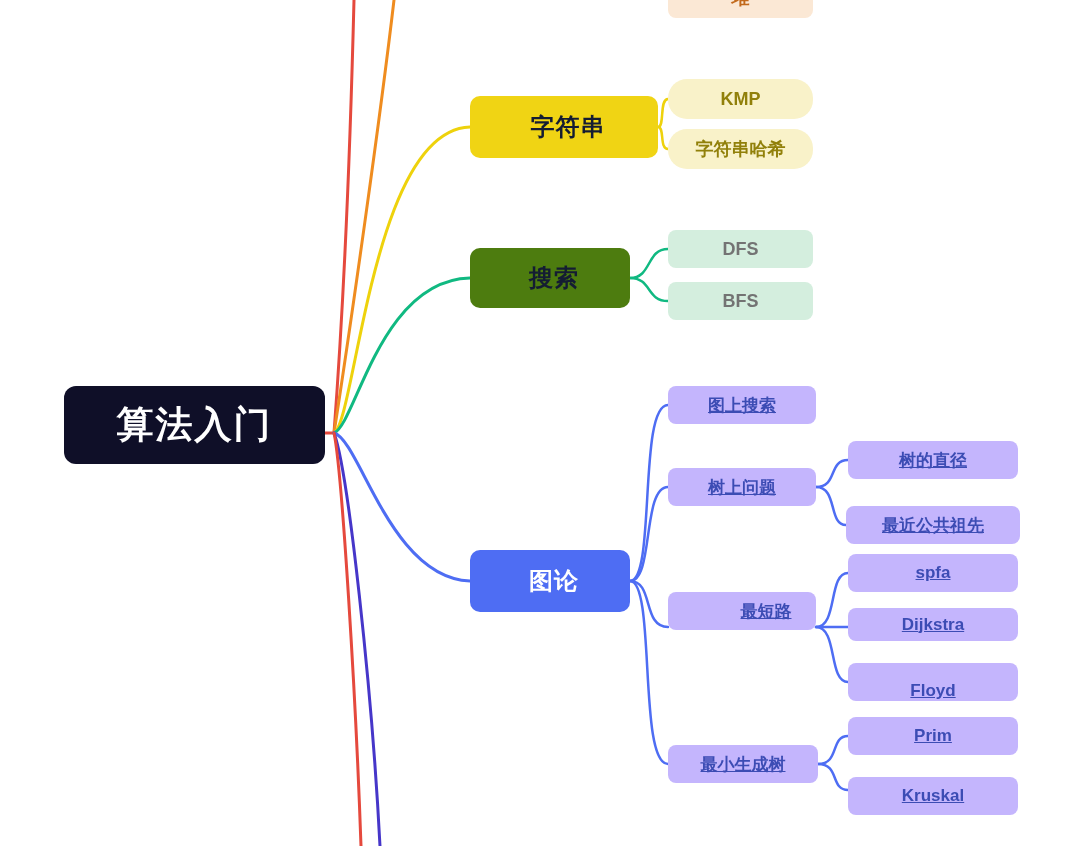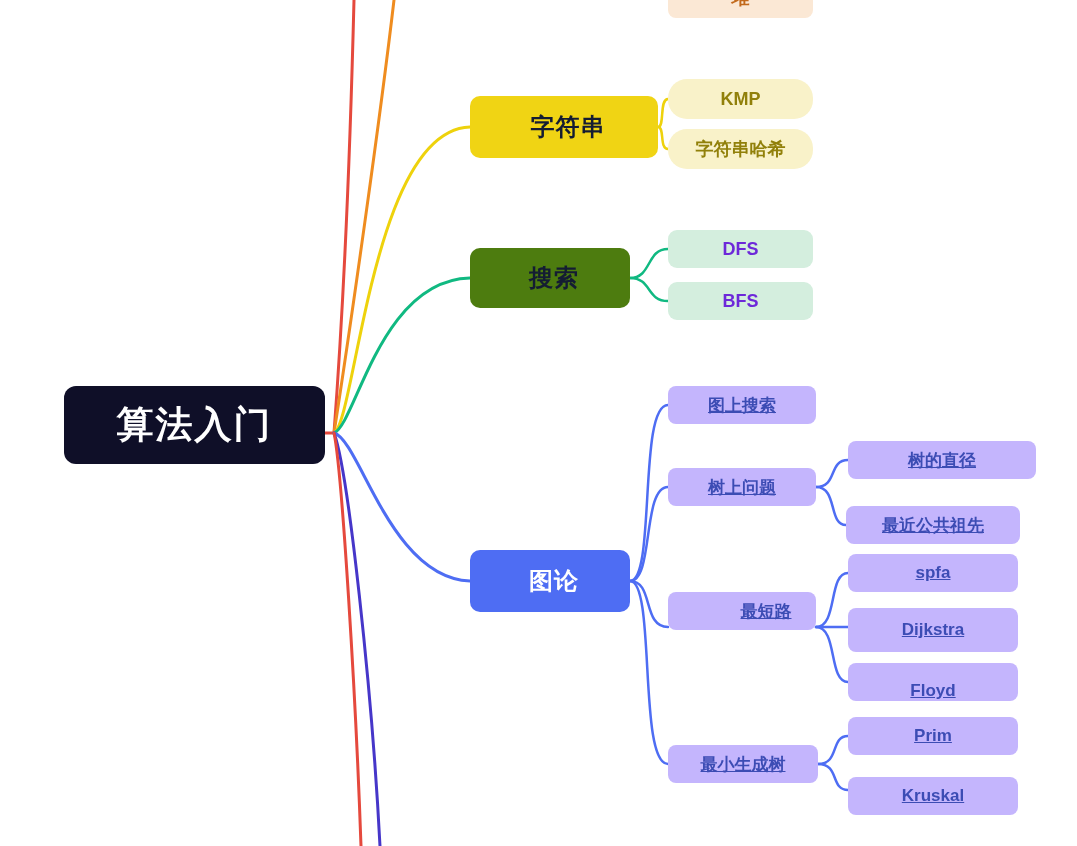--- a/index.html
+++ b/index.html
@@ -46,32 +46,32 @@
     background: #4e6df3; color: #ffffff;
   }
   .chip { border-radius: 8px; font-size: 18px; }
   .chip-heap {
     left: 668px; top: -22px; width: 145px; height: 40px;
     background: #fbe8d5; color: #c2691b;
   }
   .chip-yellow { background: #f9f2c9; color: #91800a; border-radius: 19px; }
   .chip-kmp  { left: 668px; top: 79px;  width: 145px; height: 40px; }
   .chip-hash { left: 668px; top: 129px; width: 145px; height: 40px; }
-  .chip-green { background: #d4eede; color: #6d28d9; border-radius: 9px; }
+  .chip-green { background: #d4eede; color: #737373; }
   .chip-dfs { left: 668px; top: 230px; width: 145px; height: 38px; }
   .chip-bfs { left: 668px; top: 282px; width: 145px; height: 38px; }
   .chip-blue { background: #c4b5fd; color: #3c4cb4; font-size: 17px; text-decoration: underline; }
   .chip-graphsearch { left: 668px; top: 386px; width: 148px; height: 38px; }
   .chip-treeprob    { left: 668px; top: 468px; width: 148px; height: 38px; }
   .chip-shortest    { left: 668px; top: 592px; width: 148px; height: 38px; padding-left: 48px; }
   .chip-mst         { left: 668px; top: 745px; width: 150px; height: 38px; }
-  .chip-diameter { left: 848px; top: 441px; width: 188px; height: 38px; }
+  .chip-diameter { left: 848px; top: 441px; width: 170px; height: 38px; }
   .chip-lca      { left: 846px; top: 506px; width: 174px; height: 38px; }
   .chip-spfa     { left: 848px; top: 554px; width: 170px; height: 38px; }
-  .chip-dijkstra { left: 848px; top: 608px; width: 170px; height: 44px; }
+  .chip-dijkstra { left: 848px; top: 608px; width: 170px; height: 33px; }
   .chip-floyd    { left: 848px; top: 663px; width: 170px; height: 38px; align-items: flex-end; }
   .chip-prim     { left: 848px; top: 717px; width: 170px; height: 38px; }
   .chip-kruskal  { left: 848px; top: 771px; width: 170px; height: 38px; margin-top: 6px; }
   .label { pointer-events: none; }
 </style>
 </head>
 <body>
 
 <div id="canvas">
 

